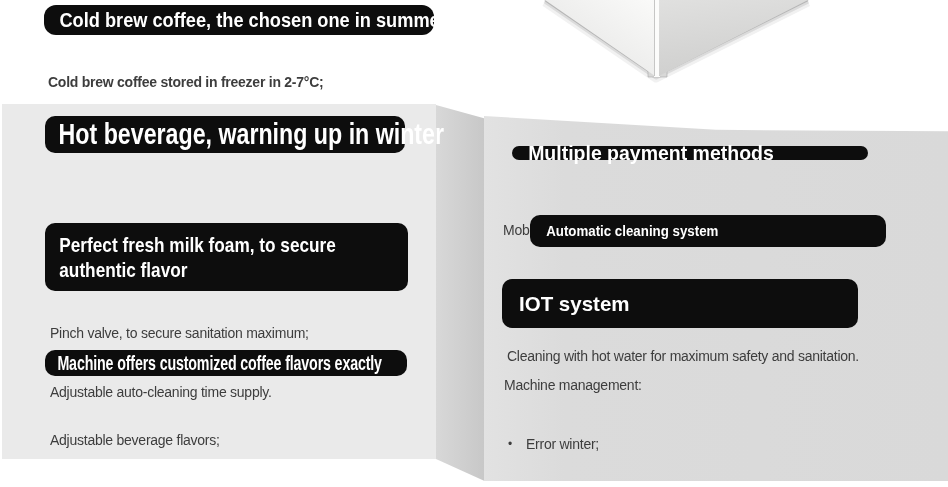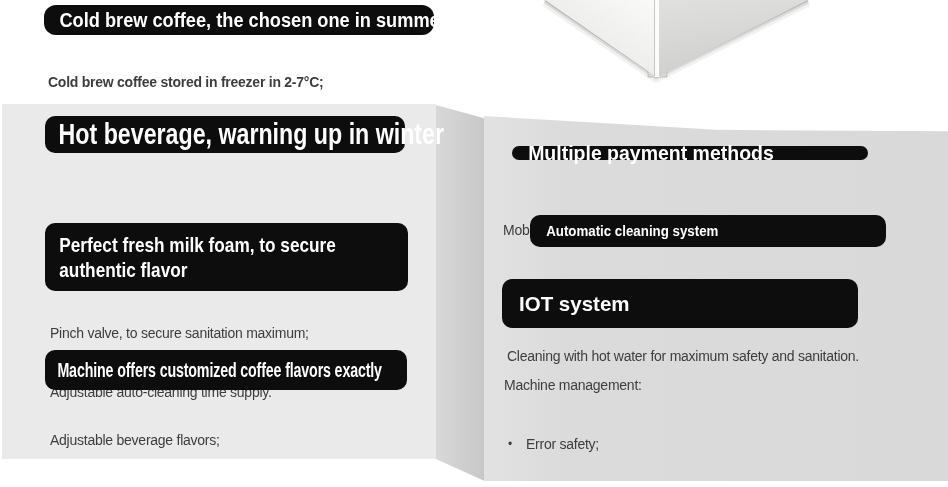--- a/index.html
+++ b/index.html
@@ -30,21 +30,21 @@
   .banner .bt {
     display:inline-block; transform-origin:0 50%;
     white-space:nowrap; padding-left:17px;
   }
   #b-cold    { left:44px;  top:5px;   width:390px; height:30px; font-size:20px; border-radius:12px; }
   #b-cold .bt{ transform:scaleX(.91); }
   #b-hot     { left:45px;  top:116px; width:360px; height:37px; font-size:29px; }
   #b-hot .bt { transform:scaleX(.80); }
   #b-milk    { left:45px;  top:223px; width:363px; height:68px; font-size:20.5px; }
   #b-milk .bt{ transform:scaleX(.84); white-space:normal; width:410px; line-height:25px; }
-  #b-machine { left:45px;  top:350px; width:362px; height:40px; font-size:19.5px; }
+  #b-machine { left:45px;  top:350px; width:362px; height:26px; font-size:19.5px; }
   #b-machine .bt { transform:scaleX(.73); letter-spacing:-0.2px; }
   #b-pay     { left:512px; top:146px; width:356px; height:14px; font-size:20.5px; }
   #b-pay .bt { transform:scaleX(.95); }
   #b-clean   { left:502px; top:215px; width:356px; height:32px; font-size:14px;margin-left:28px; }
   #b-clean .bt { transform:scaleX(.95); }
   #b-iot     { left:502px; top:279px; width:356px; height:49px; font-size:20.5px; }
   
   .txt {
     position:absolute; color:#3d3d3d; font-size:14px; line-height:19.5px;
     letter-spacing:-0.25px; white-space:pre;
@@ -138,21 +138,21 @@
 
   <div class="banner" id="b-iot">
     <span class="bt">IOT system</span>
   </div>
   <div class="txt" id="t-iot">
     <div class="iot-row">
       <span>Machine management:</span>
     </div>
     <div class="iot-row">
       <span class="bullet">•</span>
-      <span>Error safety;</span>
+      <span>Error winter;</span>
     </div>
     
     
     
     
     
   </div>
 
 </div>
 

